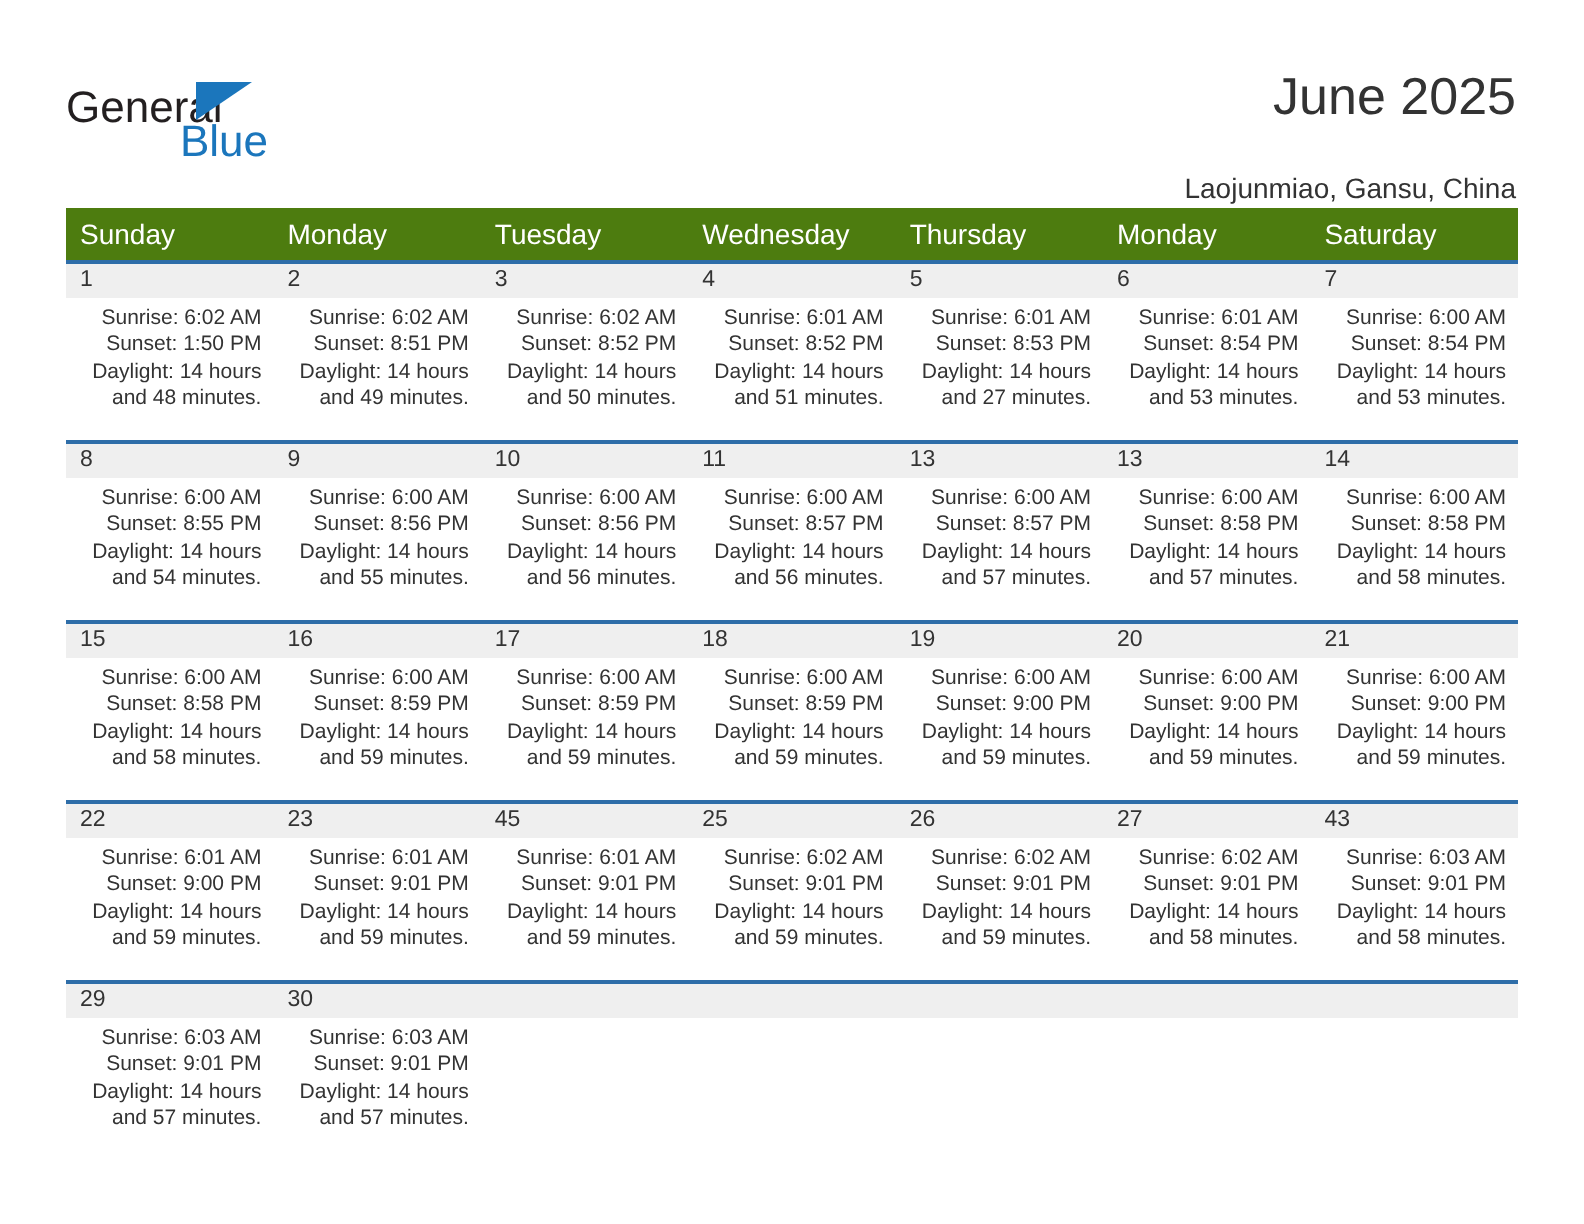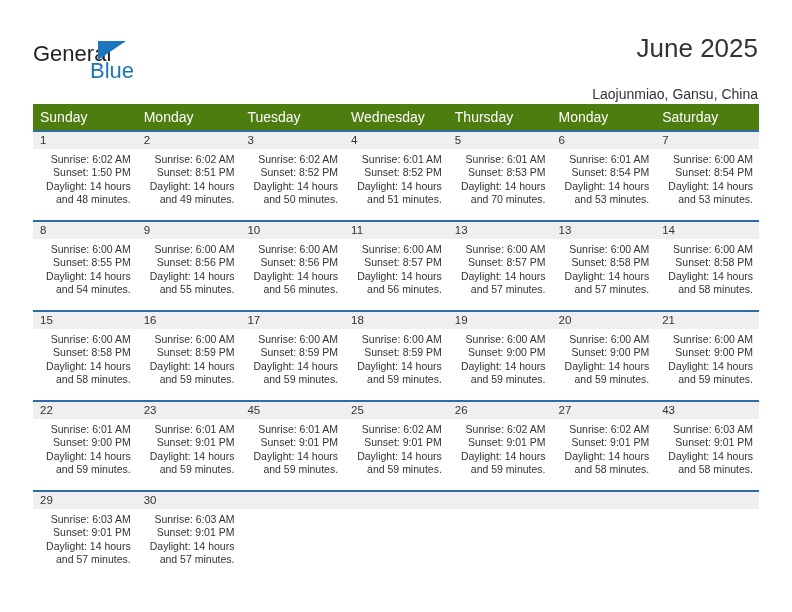--- a/index.html
+++ b/index.html
@@ -229,21 +229,21 @@
               </div>
             </div>
           </td>
         <td>
             <div class="daycell">
               <div class="daynum-band">5</div>
               <div class="dayinfo">
                 <div>Sunrise: 6:01 AM</div>
                 <div>Sunset: 8:53 PM</div>
                 <div>Daylight: 14 hours</div>
-                <div>and 70 minutes.</div>
+                <div>and 27 minutes.</div>
               </div>
             </div>
           </td>
         <td>
             <div class="daycell">
               <div class="daynum-band">6</div>
               <div class="dayinfo">
                 <div>Sunrise: 6:01 AM</div>
                 <div>Sunset: 8:54 PM</div>
                 <div>Daylight: 14 hours</div>

